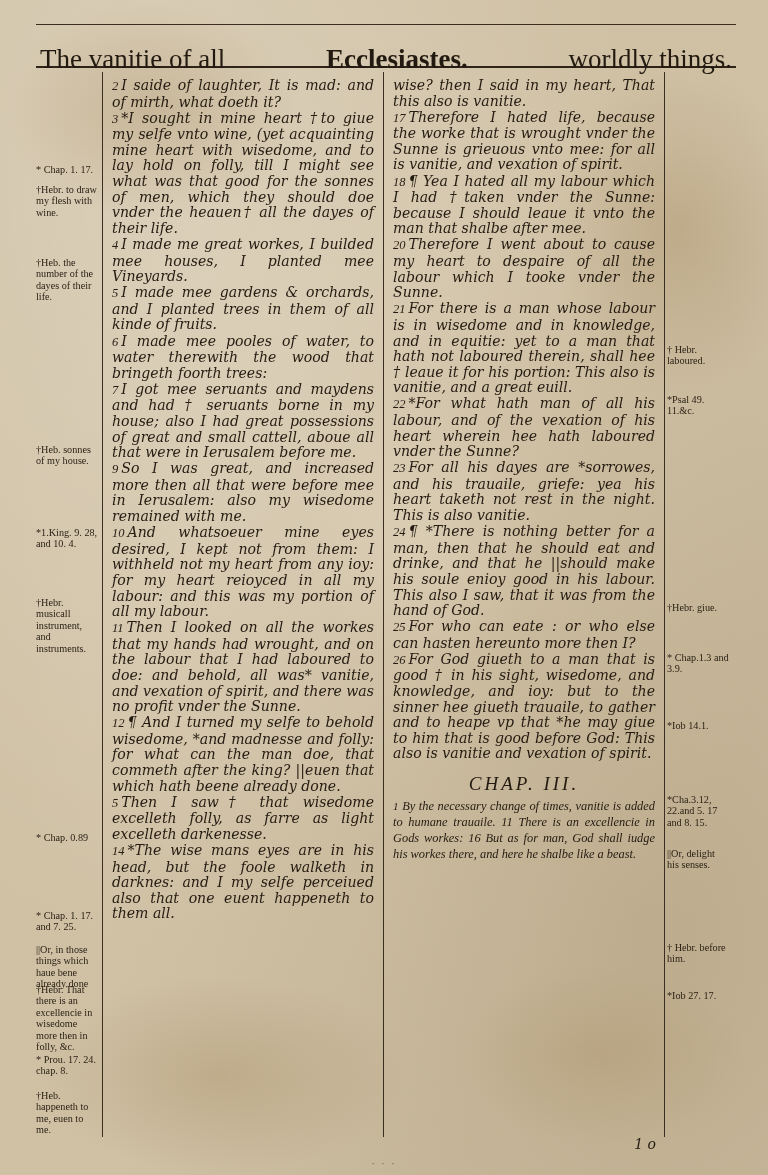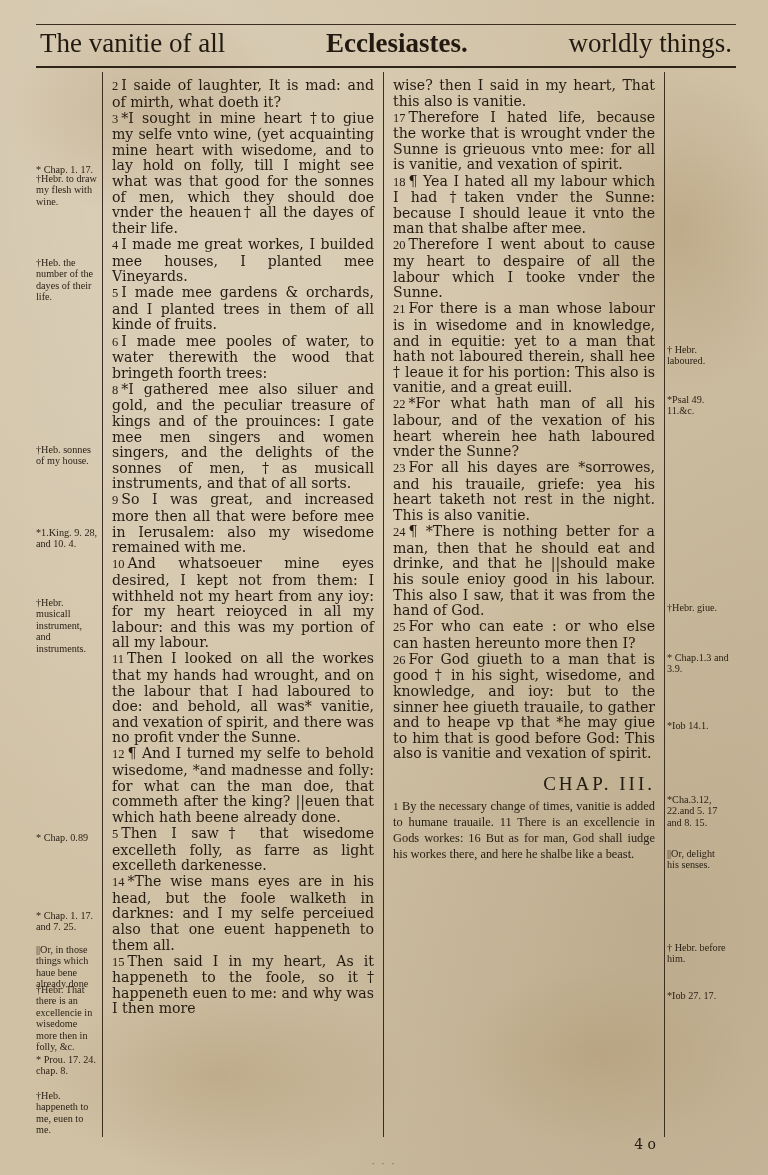--- a/index.html
+++ b/index.html
@@ -57,21 +57,21 @@
     border-top: 1px solid #3a2e20;
   }
   .head-row {
     display: flex;
     justify-content: space-between;
     align-items: center;
     font-family: "Liberation Serif", serif;
     font-size: 27px;
     color: #221a10;
     letter-spacing: 0px;
-    padding-top: 4px;
+    padding-top: 20px;
   }
   .head-left { white-space: nowrap; }
   .head-center { white-space: nowrap; font-weight: 600; }
   .head-right { white-space: nowrap; }
 
   
   .body {
     position: relative;
     margin-top: 4px;
     height: 1065px;
@@ -101,20 +101,21 @@
 
   
   .bt {
     font-family: "DejaVu Serif", "Liberation Serif", serif;
     font-size: 14.1px;
     line-height: 15.6px;
     color: #241b11;
     text-align: justify;
     text-justify: inter-word;
     hyphens: none;
+    font-style: italic;
   }
   .bt p {
     margin: 0 0 0.5px 0;
     text-indent: 0;
   }
   .vn {
     font-family: "Liberation Serif", serif;
     font-size: 12.5px;
     padding-right: 3px;
   }
@@ -123,21 +124,21 @@
     font-size: 10.2px;
     line-height: 11.4px;
     color: #2b2216;
     position: absolute;
     width: 62px;
   }
   .marg.r { }
 
   
   .chap-head {
-    text-align: right;
+    text-align: center;
     font-family: "Liberation Serif", serif;
     font-size: 19px;
     letter-spacing: 3px;
     margin: 14px 0 6px 0;
     color: #241b11;
   }
   .argument {
     font-family: "Liberation Serif", serif;
     font-size: 12.4px;
     line-height: 16px;
@@ -183,49 +184,48 @@
         <div class="head-left">The vanitie of all</div>
         <div class="head-center">Ecclesiastes.</div>
         <div class="head-right">worldly things.</div>
       </div>
     </div>
 
     <div class="body">
 
       <div class="gutter-left">
         <div class="marg" style="top:92px">* Chap. 1. 17.</div>
-        <div class="marg" style="top:101px">†Hebr. to draw my flesh with wine.</div>
+        <div class="marg" style="top:112px">†Hebr. to draw my flesh with wine.</div>
         <div class="marg" style="top:185px">†Heb. the number of the dayes of their life.</div>
         <div class="marg" style="top:372px">†Heb. sonnes of my house.</div>
         <div class="marg" style="top:455px">*1.King. 9. 28, and 10. 4.</div>
         <div class="marg" style="top:525px">†Hebr. musicall instrument, and instruments.</div>
         <div class="marg" style="top:760px">* Chap. 0.89</div>
         <div class="marg" style="top:838px">* Chap. 1. 17. and 7. 25.</div>
         <div class="marg" style="top:872px">||Or, in those things which haue bene already done</div>
         <div class="marg" style="top:912px">†Hebr. That there is an excellencie in wisedome more then in folly, &amp;c.</div>
         <div class="marg" style="top:982px">* Prou. 17. 24. chap. 8.</div>
         <div class="marg" style="top:1018px">†Heb. happeneth to me, euen to me.</div>
       </div>
 
       <div class="vrule"></div>
 
       <div class="col bt">
         <p><span class="vn">2</span><span>I saide of laughter, It is mad: and of mirth, what doeth it?</span></p>
         <p><span class="vn">3</span><span>*I sought in mine heart †to giue my selfe vnto wine, (yet acquainting mine heart with wisedome, and to lay hold on folly, till I might see what was that good for the sonnes of men, which they should doe vnder the heauen† all the dayes of their life.</span></p>
         <p><span class="vn">4</span><span>I made me great workes, I builded mee houses, I planted mee Vineyards.</span></p>
         <p><span class="vn">5</span><span>I made mee gardens &amp; orchards, and I planted trees in them of all kinde of fruits.</span></p>
         <p><span class="vn">6</span><span>I made mee pooles of water, to water therewith the wood that bringeth foorth trees:</span></p>
-        <p><span class="vn">8</span><span>*I gathered mee also siluer and gold, and the peculiar treasure of kings and of the prouinces: I gate mee men singers and women singers, and the delights of the sonnes of men, †as musicall instruments, and that of all sorts.</span></p>
+        <p><span class="vn">7</span><span>I got mee seruants and maydens and had † seruants borne in my house; also I had great possessions of great and small cattell, aboue all that were in Ierusalem before me.</span></p>
         <p><span class="vn">9</span><span>So I was great, and increased more then all that were before mee in Ierusalem: also my wisedome remained with me.</span></p>
         <p><span class="vn">10</span><span>And whatsoeuer mine eyes desired, I kept not from them: I withheld not my heart from any ioy: for my heart reioyced in all my labour: and this was my portion of all my labour.</span></p>
         <p><span class="vn">11</span><span>Then I looked on all the workes that my hands had wrought, and on the labour that I had laboured to doe: and behold, all was* vanitie, and vexation of spirit, and there was no profit vnder the Sunne.</span></p>
         <p><span class="vn">12</span><span>¶ And I turned my selfe to behold wisedome, *and madnesse and folly: for what can the man doe, that commeth after the king? ||euen that which hath beene already done.</span></p>
         <p><span class="vn">5</span><span>Then I saw† that wisedome excelleth folly, as farre as light excelleth darkenesse.</span></p>
         <p><span class="vn">14</span><span>*The wise mans eyes are in his head, but the foole walketh in darknes: and I my selfe perceiued also that one euent happeneth to them all.</span></p>
-        <p><span class="vn">15</span><span>Then said I in my heart, As it happeneth to the foole, so it† happeneth euen to me: and why was I then more</span></p>
       </div>
 
       <div class="vrule"></div>
 
       <div class="col bt">
         <p><span>wise? then I said in my heart, That this also is vanitie.</span></p>
         <p><span class="vn">17</span><span>Therefore I hated life, because the worke that is wrought vnder the Sunne is grieuous vnto mee: for all is vanitie, and vexation of spirit.</span></p>
         <p><span class="vn">18</span><span>¶ Yea I hated all my labour which I had †taken vnder the Sunne: because I should leaue it vnto the man that shalbe after mee.</span></p>
         <p><span class="vn">20</span><span>Therefore I went about to cause my heart to despaire of all the labour which I tooke vnder the Sunne.</span></p>
         <p><span class="vn">21</span><span>For there is a man whose labour is in wisedome and in knowledge, and in equitie: yet to a man that hath not laboured therein, shall hee † leaue it for his portion: This also is vanitie, and a great euill.</span></p>
@@ -234,21 +234,21 @@
         <p><span class="vn">24</span><span>¶ *There is nothing better for a man, then that he should eat and drinke, and that he ||should make his soule enioy good in his labour. This also I saw, that it was from the hand of God.</span></p>
         <p><span class="vn">25</span><span>For who can eate : or who else can hasten hereunto more then I?</span></p>
         <p><span class="vn">26</span><span>For God giueth to a man that is good † in his sight, wisedome, and knowledge, and ioy: but to the sinner hee giueth trauaile, to gather and to heape vp that *he may giue to him that is good before God: This also is vanitie and vexation of spirit.</span></p>
 
         <div class="chap-head">CHAP.  III.</div>
         <div class="argument">
           <span class="num">1</span>
           <span>By the necessary change of times, vanitie is added to humane trauaile.  11  There is an excellencie in Gods workes:  16  But as for man, God shall iudge his workes there, and here he shalbe like a beast.</span>
         </div>
 
-        <div class="catch">4 o</div>
+        <div class="catch">1 o</div>
       </div>
 
       <div class="vrule"></div>
 
       <div class="gutter-right">
         <div class="marg r" style="top:272px">† Hebr. laboured.</div>
         <div class="marg r" style="top:322px">*Psal 49. 11.&amp;c.</div>
         <div class="marg r" style="top:530px">†Hebr. giue.</div>
         <div class="marg r" style="top:580px">* Chap.1.3 and 3.9.</div>
         <div class="marg r" style="top:648px">*Iob 14.1.</div>

